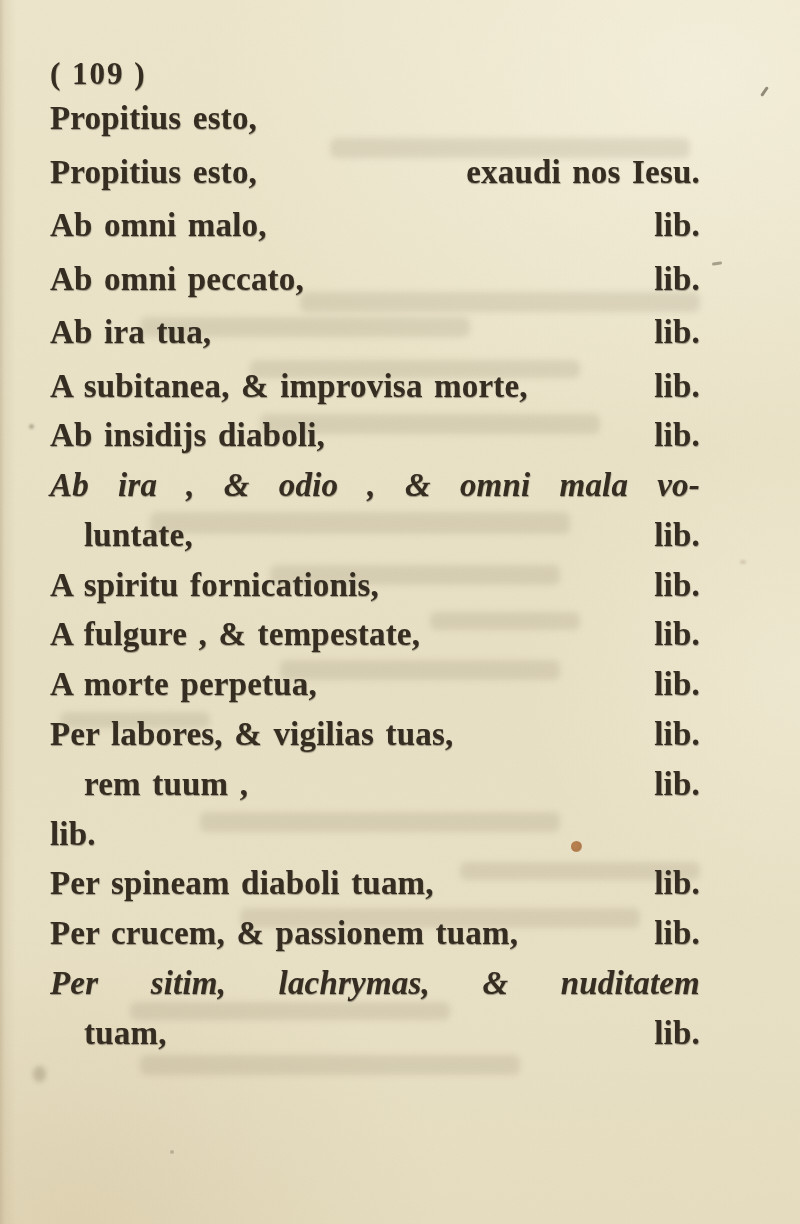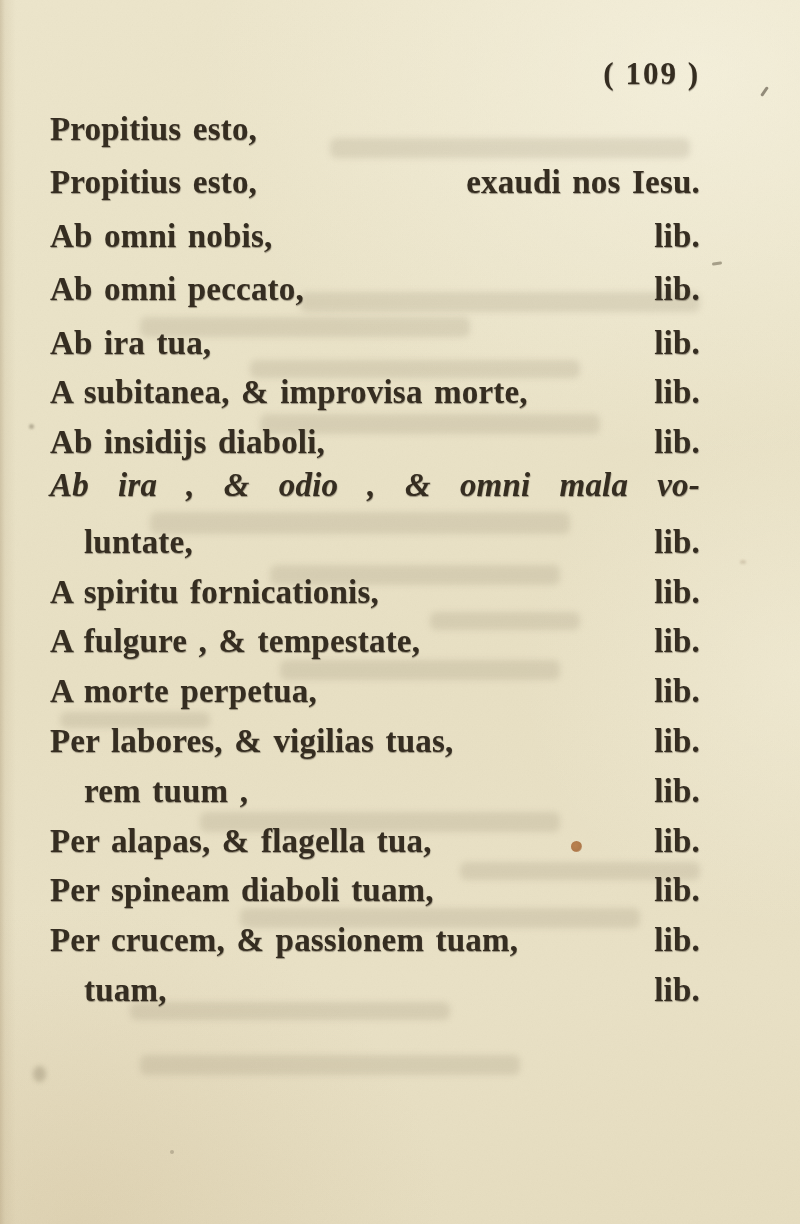--- a/index.html
+++ b/index.html
@@ -14,27 +14,27 @@
       linear-gradient(180deg, #ece5cb 0%, #eae3c8 25%, #e8e0c4 55%, #e9e1c6 80%, #e6ddc0 100%);
     font-family: "Liberation Serif", "DejaVu Serif", serif;
   }
   .page { position: absolute; inset: 0; }
   .text-layer {
     position: absolute; left: 50px; top: 0; width: 650px;
     color: #352d21; font-weight: 700;
   }
   .page-number {
     position: absolute; top: 56px; left: 0; width: 100%;
-    text-align: right; font-size: 31px; letter-spacing: 2px;
+    text-align: left; font-size: 31px; letter-spacing: 2px;
     text-shadow: 0.4px 0.5px 0.9px rgba(53,45,33,0.45);
   }
   .lines { position: absolute; top: 94px; left: 0; width: 100%; font-size: 33px; }
   .line {
     height: 49.8px; box-sizing: border-box; padding-top: 6px;
-    display: flex; justify-content: space-between; align-items: flex-end;
+    display: flex; justify-content: space-between; align-items: flex-start;
     word-spacing: 3px; letter-spacing: 0.2px; line-height: 1.12;
   }
   .line:nth-child(-n+5) { height: 53.5px; }
   .line.justify { display: block; text-align: justify; text-align-last: justify; font-style: italic; }
   .line.indent { padding-left: 34px; font-family: Liberation Serif, serif; }
   .petition, .response { text-shadow: 0.4px 0.5px 0.9px rgba(53,45,33,0.45); }
   .response:empty { display: none; }
 
   .ghost-layer { position: absolute; inset: 0; pointer-events: none; }
   .ghost {
@@ -81,21 +81,21 @@
     <div class="page-number">( 109 )</div>
     <div class="lines">
         <div class="line">
           <span class="petition">Propitius esto,</span>
         </div>
         <div class="line">
           <span class="petition">Propitius esto,</span>
           <span class="response">exaudi nos Iesu.</span>
         </div>
         <div class="line">
-          <span class="petition">Ab omni nobis,</span>
+          <span class="petition">Ab omni malo,</span>
           <span class="response">lib.</span>
         </div>
         <div class="line">
           <span class="petition">Ab omni peccato,</span>
           <span class="response">lib.</span>
         </div>
         <div class="line">
           <span class="petition">Ab ira tua,</span>
           <span class="response">lib.</span>
         </div>
@@ -126,31 +126,31 @@
         </div>
         <div class="line">
           <span class="petition">Per labores, &amp; vigilias tuas,</span>
           <span class="response">lib.</span>
         </div>
         <div class="line indent">
           <span class="petition">rem tuum ,</span>
           <span class="response">lib.</span>
         </div>
         <div class="line">
-          <span class="petition">Per alapas, &amp; flagella tua,</span>
           <span class="response">lib.</span>
         </div>
         <div class="line">
           <span class="petition">Per spineam diaboli tuam,</span>
           <span class="response">lib.</span>
         </div>
         <div class="line">
           <span class="petition">Per crucem, &amp; passionem tuam,</span>
           <span class="response">lib.</span>
         </div>
+        <div class="line justify"><span class="petition">Per sitim, lachrymas, &amp; nuditatem</span></div>
         <div class="line indent">
           <span class="petition">tuam,</span>
           <span class="response">lib.</span>
         </div>
       </div>
   </div>
 
   <div class="speck speck-tr"></div>
   <div class="speck speck-dash"></div>
   <div class="speck stain-dot"></div>

